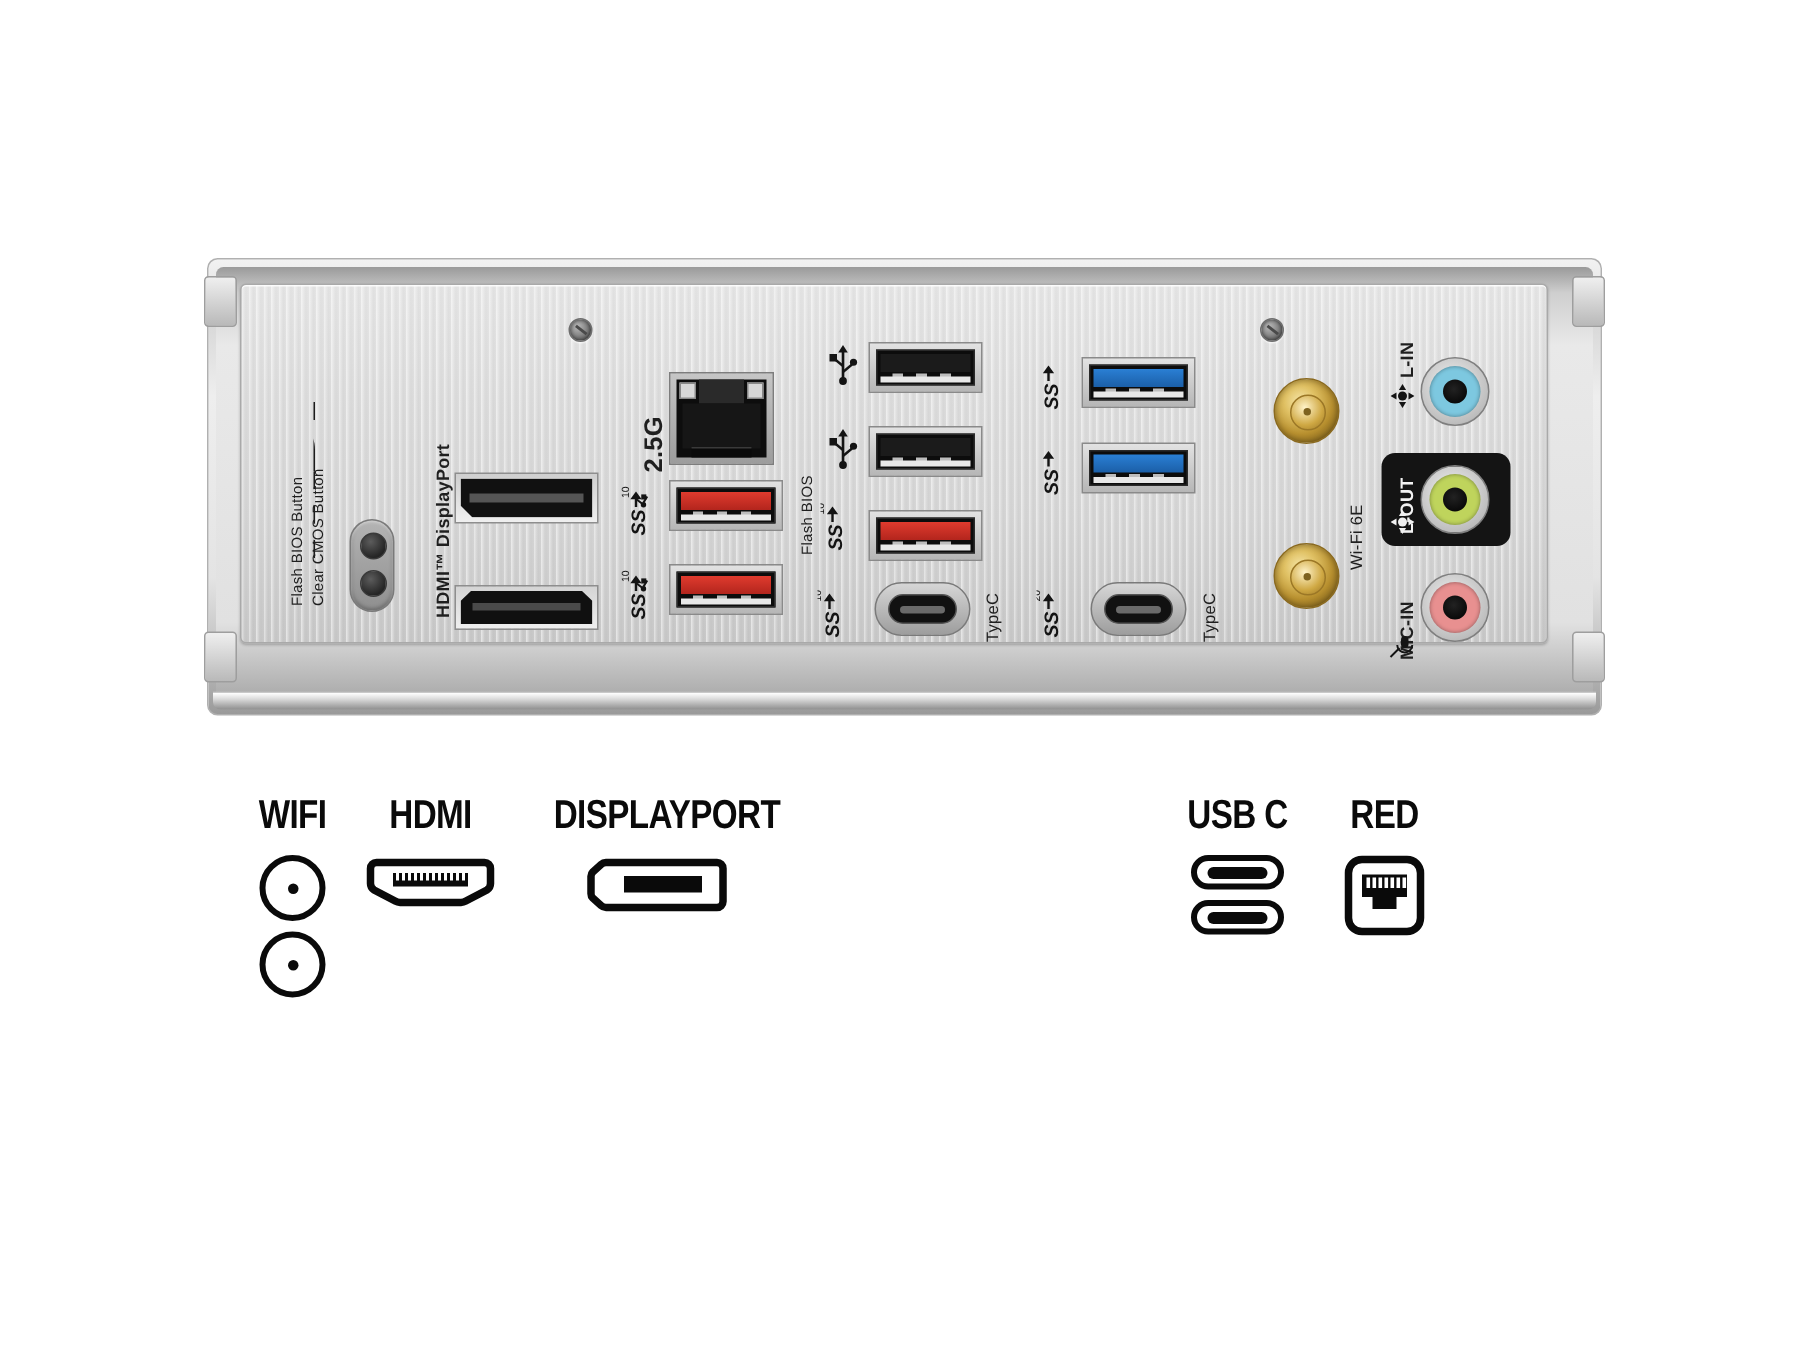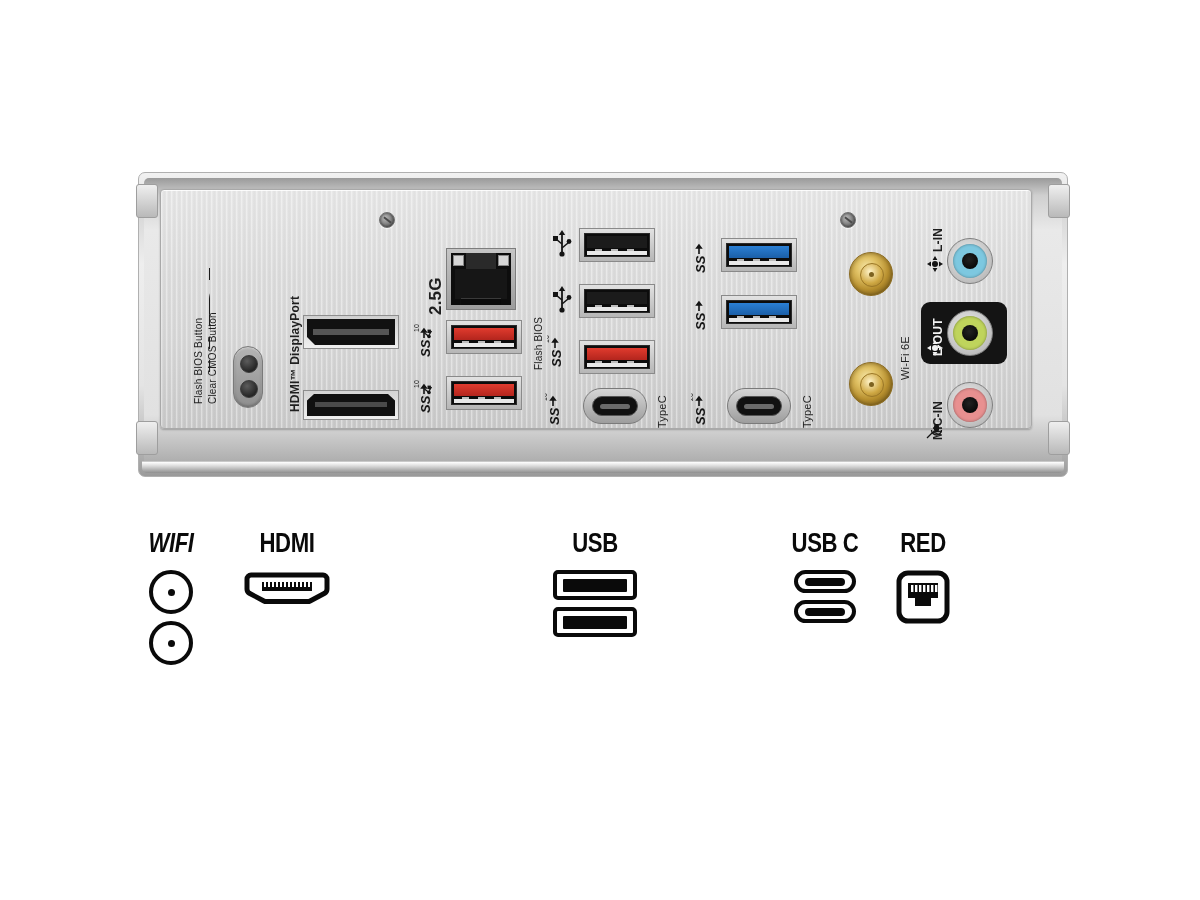--- a/index.html
+++ b/index.html
@@ -580,21 +580,21 @@
         </div>
       </div>
 
     </div>
 
     <div class="edge-rail"></div>
   </div>
 
   <div id="legend">
 
-    <div class="leg-item" style="left:118px;top:10px;width:106px;font-style:italic;">
+    <div class="leg-item" style="left:142px;top:10px;width:106px;">
       <div class="leg-title">WIFI</div>
       <div class="leg-icons">
         <div class="ic-wifi">
             <span></span>
           </div>
         <div class="ic-wifi">
             <span></span>
           </div>
       </div>
     </div>
@@ -618,32 +618,32 @@
               <rect x="53" y="12" width="2" height="5"></rect>
                 <rect x="57" y="12" width="2" height="5"></rect>
               <rect x="61" y="12" width="2" height="5"></rect>
                 <rect x="65" y="12" width="2" height="5"></rect>
             </g>
           </svg>
         </div>
       </div>
     </div>
 
-
-    <div class="leg-item" style="left:545px;top:10px;width:100px;">
-      <div class="leg-title">USB</div>
+    <div class="leg-item" style="left:354px;top:10px;width:168px;">
+      <div class="leg-title">DISPLAYPORT</div>
       <div class="leg-icons">
-        <div class="ic-usba">
-            <i></i>
-          </div>
-        <div class="ic-usba">
-            <i></i>
-          </div>
+        <div class="ic-dp">
+          <svg viewBox="0 0 96 40" width="96" height="40">
+            <path d="M14 5 h74 a4 4 0 0 1 4 4 v22 a4 4 0 0 1 -4 4 h-74 a5 5 0 0 1 -3.3 -1.3 l-5.5 -5 a4 4 0 0 1 -1.2 -2.9 v-11.6 a4 4 0 0 1 1.2 -2.9 l5.5 -5 a5 5 0 0 1 3.3 -1.3 z" fill="#fff" stroke="#0a0a0a" stroke-width="5"></path>
+            <rect x="26" y="14" width="52" height="11" fill="#0a0a0a"></rect>
+          </svg>
+        </div>
       </div>
     </div>
+
 
 
     <div class="leg-item" style="left:778px;top:10px;width:94px;">
       <div class="leg-title">USB C</div>
       <div class="leg-icons">
         <div class="ic-usbc">
             <i></i>
           </div>
         <div class="ic-usbc">
             <i></i>

